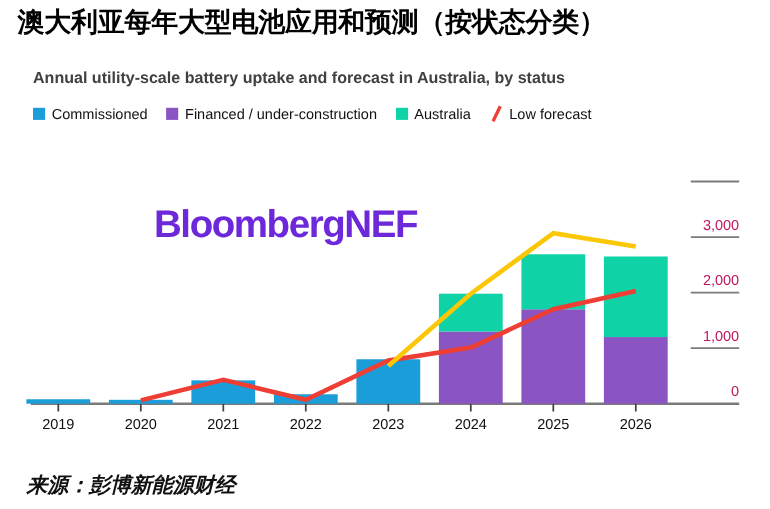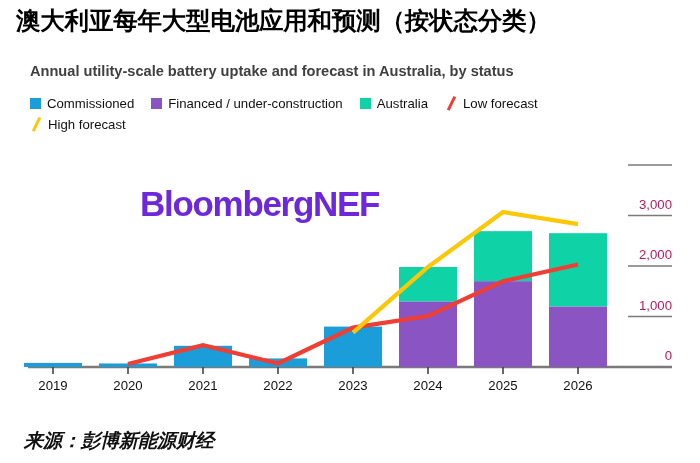--- a/index.html
+++ b/index.html
@@ -170,28 +170,20 @@
       </div>
       <div class="legend-item">
         <span class="legend-swatch" style="background:#0fd3a7"></span>
         <span class="legend-label">Australia</span>
       </div>
       <div class="legend-item">
         <span class="legend-slash">
             <i style="background:#ef3e33"></i>
           </span>
         <span class="legend-label">Low forecast</span>
-      </div>
-    </div>
-    <div class="legend-row">
-      <div class="legend-item">
-        <span class="legend-slash">
-            <i style="background:#fbc707"></i>
-          </span>
-        <span class="legend-label">High forecast</span>
       </div>
     </div>
   </div>
 
   <div id="chart-area">
     <div class="watermark">BloombergNEF</div>
     <svg id="chart-svg" width="700" height="275" viewBox="0 0 700 275">
         <line x1="28" y1="235" x2="672" y2="235" stroke="#7a7a7a" stroke-width="2.4"></line>
         <line x1="628" y1="184.5" x2="672" y2="184.5" stroke="#7a7a7a" stroke-width="1.6"></line>
         <line x1="628" y1="134" x2="672" y2="134" stroke="#7a7a7a" stroke-width="1.6"></line>

